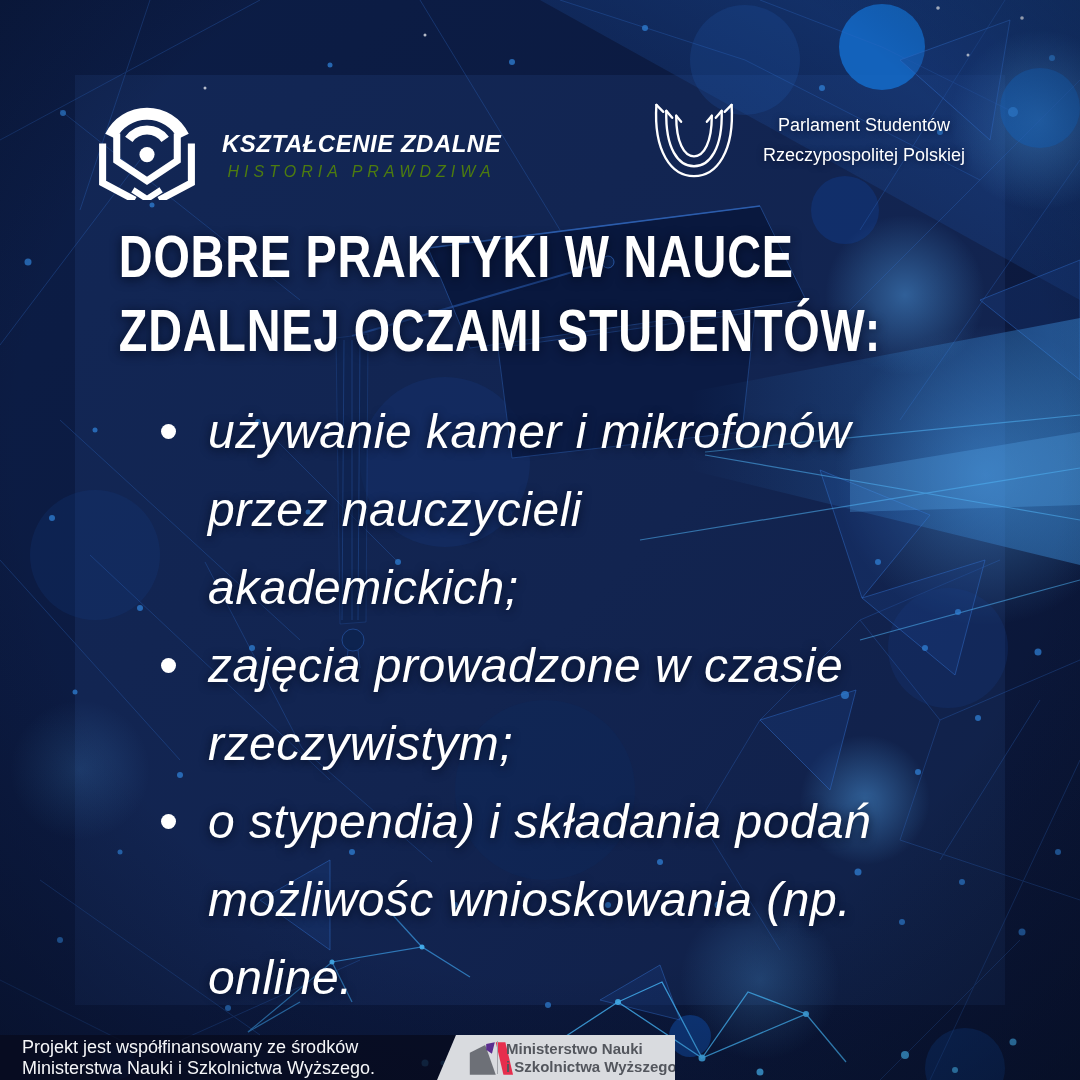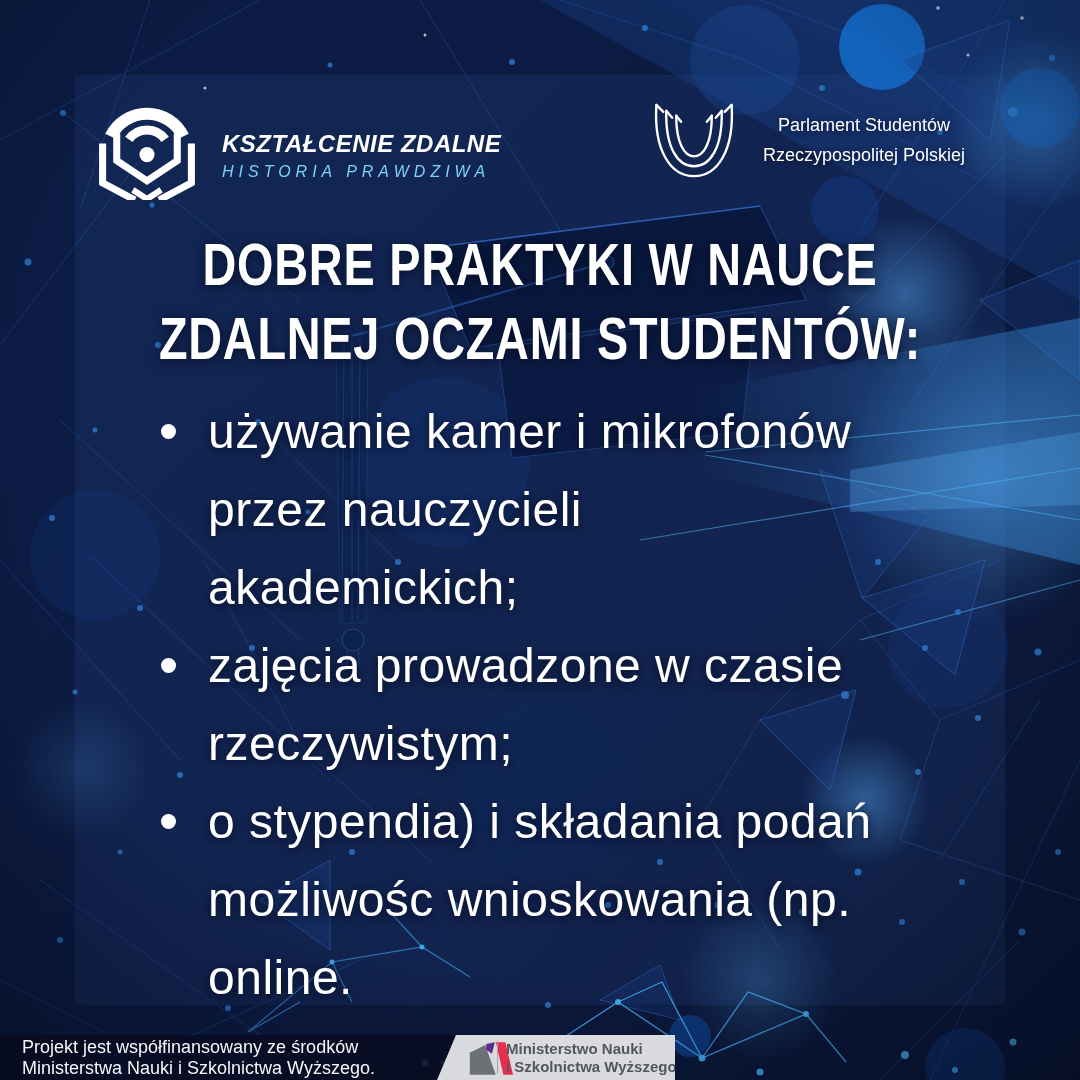--- a/index.html
+++ b/index.html
@@ -6,34 +6,34 @@
   .canvas{
     position:relative;width:1080px;height:1080px;overflow:hidden;
     font-family:"Liberation Sans",sans-serif;color:#ffffff;
     background:#0b173a;
   }
   .bg{position:absolute;inset:0;}
   
   .brand-icon{position:absolute;left:95px;top:86px;width:104px;height:114px;}
   .brand-text{position:absolute;left:222px;top:130px;font-style:italic;}
   .brand-title{font-size:24px;font-weight:bold;letter-spacing:.5px;white-space:nowrap;}
-  .brand-subtitle{margin-top:5px;font-size:16px;font-weight:normal;letter-spacing:5px;white-space:nowrap;color:#7dd3fc;}
+  .brand-subtitle{margin-top:5px;font-size:16px;font-weight:normal;letter-spacing:5px;white-space:nowrap;color:#4d7c0f;text-align:center;}
   .partner-icon{position:absolute;left:644px;top:97px;width:100px;height:94px;}
   .partner-text{position:absolute;left:742px;top:110px;width:244px;text-align:center;
     font-size:18px;line-height:30px;text-shadow:0 1px 6px rgba(5,12,35,.7);}
   
-  .heading{position:absolute;left:0;top:228px;width:1080px;margin:0;
-    font-size:60px;font-weight:bold;line-height:74px;text-align:center;letter-spacing:1px;
+  .heading{position:absolute;left:0;top:220px;width:1080px;margin:0;
+    font-size:60px;font-weight:bold;line-height:74px;letter-spacing:1px;
     text-shadow:0 2px 12px rgba(4,10,30,.85);}
   .heading .h-line{display:block;white-space:nowrap;transform:scaleX(.78);transform-origin:50% 50%;}
   
   .bullets{position:absolute;left:154px;top:393px;width:810px;margin:0;padding:0;list-style:none;
     font-size:48px;line-height:78px;letter-spacing:.5px;
     text-shadow:0 2px 10px rgba(4,10,30,.85);}
-  .bullets li{position:relative;padding-left:54px;}
+  .bullets li{position:relative;padding-left:54px;font-style:italic;}
   .bullets li::before{content:"";position:absolute;left:7px;top:31px;width:15px;height:15px;border-radius:50%;background:#ffffff;}
   .bullets .bl{display:block;white-space:nowrap;}
   
   .footer-strip{position:absolute;left:0;top:1035px;width:456px;height:45px;
     background:rgba(7,11,30,.82);
     clip-path:polygon(0 0,456px 0,438px 45px,0 45px);}
   .funding{position:absolute;left:22px;top:1037px;font-size:18px;line-height:21px;color:#f5f6f8;white-space:nowrap;}
   .ministry-panel{position:absolute;left:437px;top:1035px;width:238px;height:51px;
     background:#d9dbdf;clip-path:polygon(19px 0,238px 0,238px 45px,0 45px);}
   .mnisw-mark{position:absolute;left:29px;top:5px;width:48px;height:35px;}

